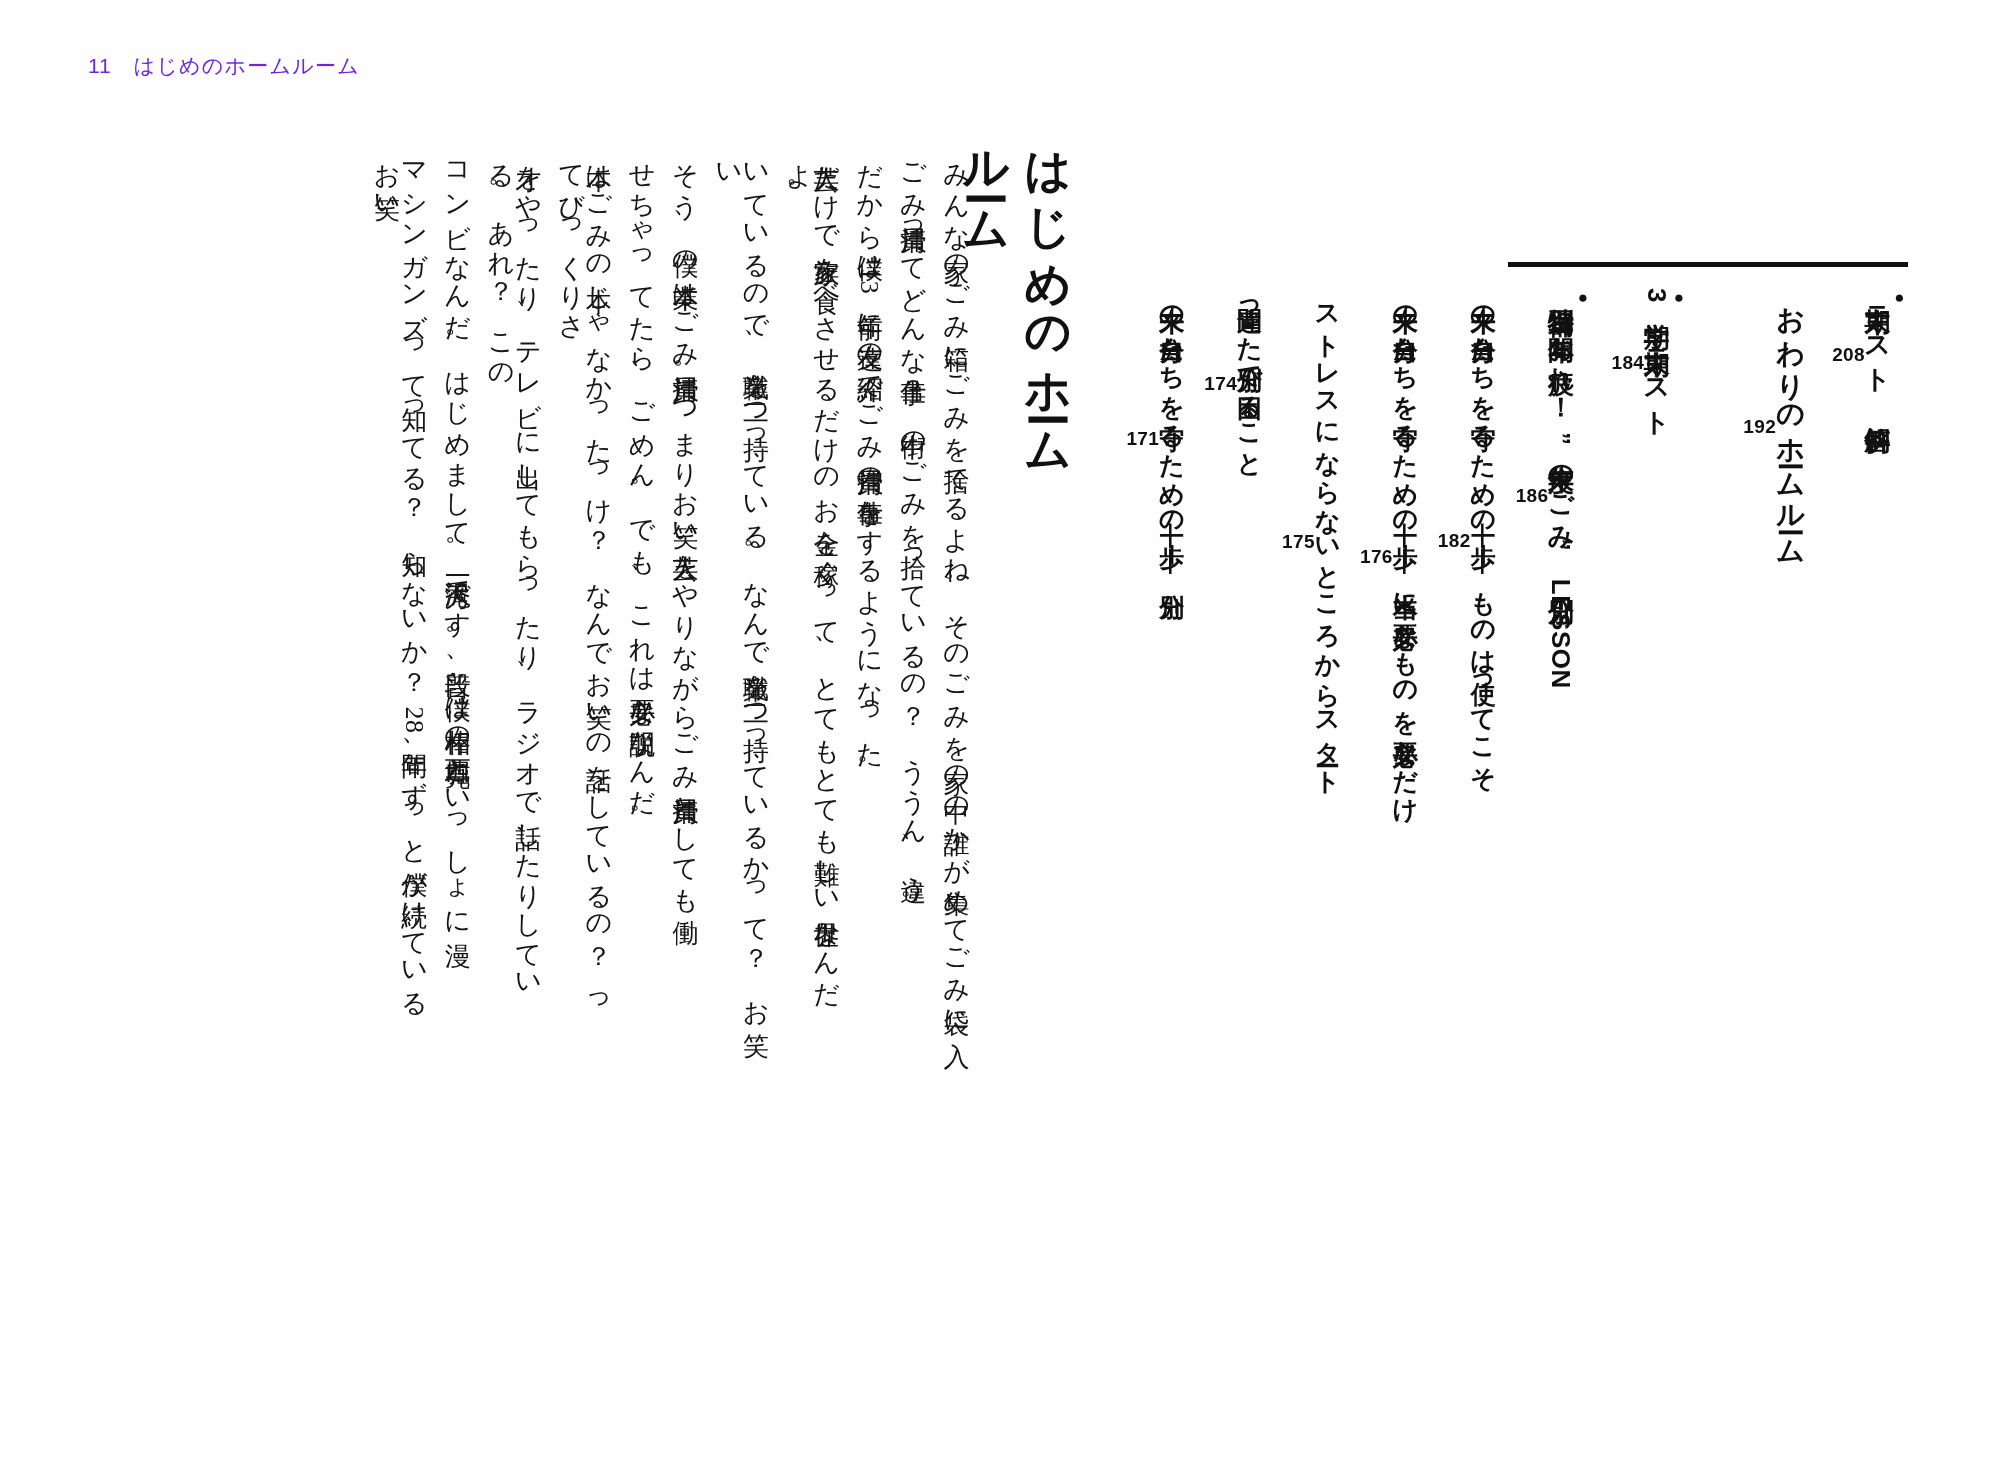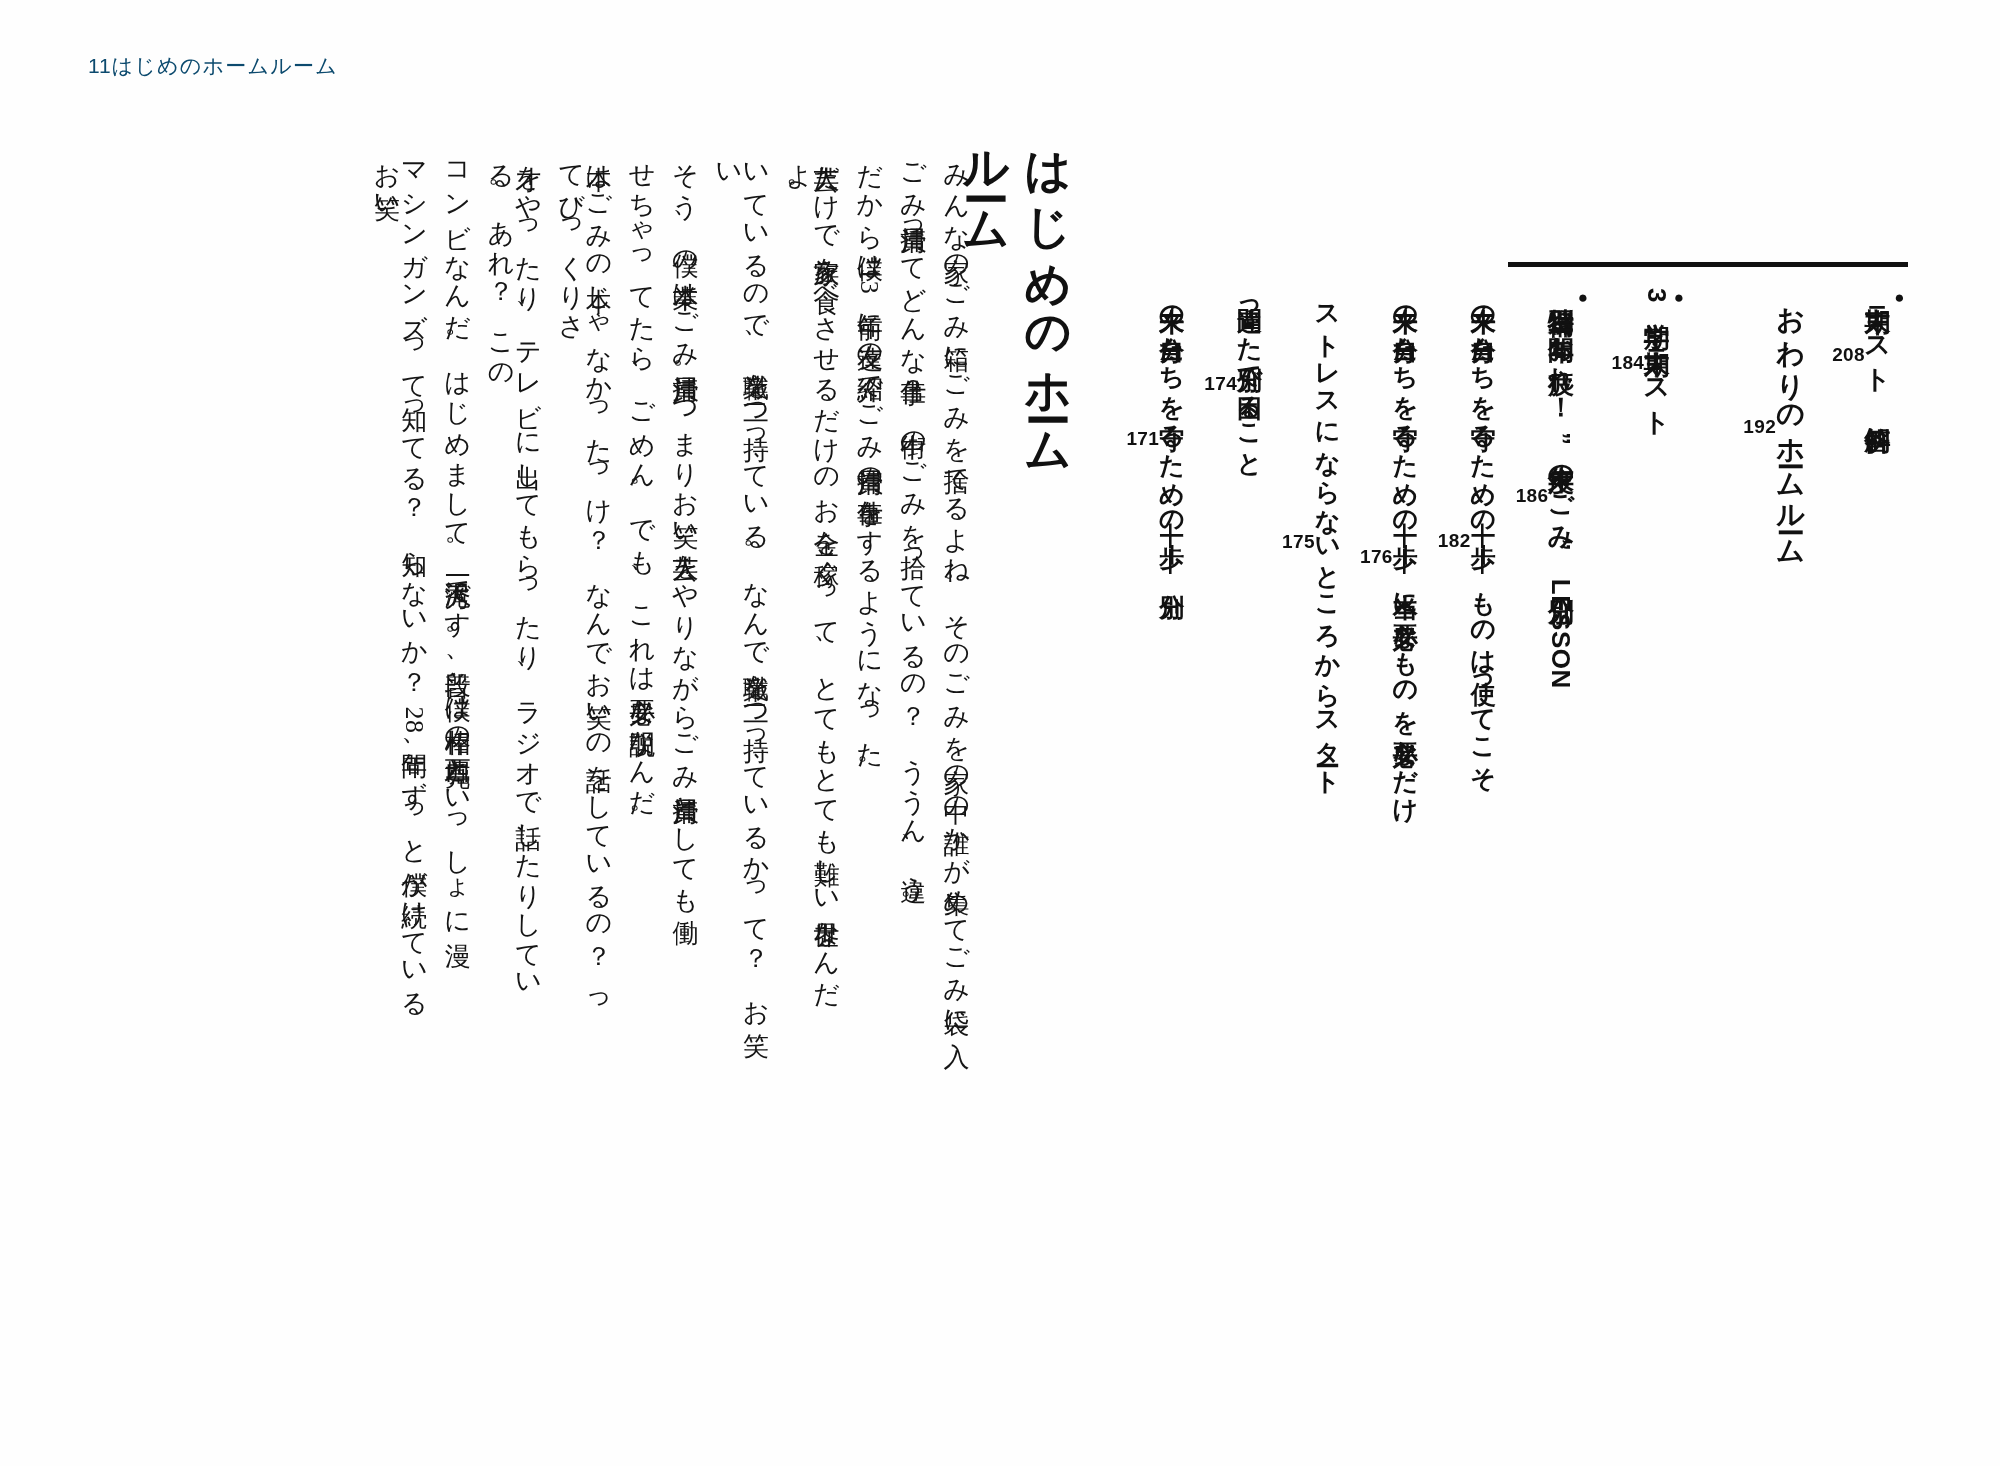--- a/index.html
+++ b/index.html
@@ -22,23 +22,24 @@
     background: #fefefe;
   }
 
   
   .running-head {
     position: absolute;
     top: 52px;
     left: 88px;
     font-size: 21px;
     letter-spacing: 0.04em;
-    color: #0c4a6e;
+    color: #6d28d9;
     display: flex;
     align-items: baseline;
+    gap: 22px;
     font-family: "Liberation Sans", sans-serif;
     justify-content: center;
   }
   .running-head .folio {
     font-size: 21px;
   }
   .running-head .rh-title {
     font-size: 21px;
     letter-spacing: 0.06em;
   }

